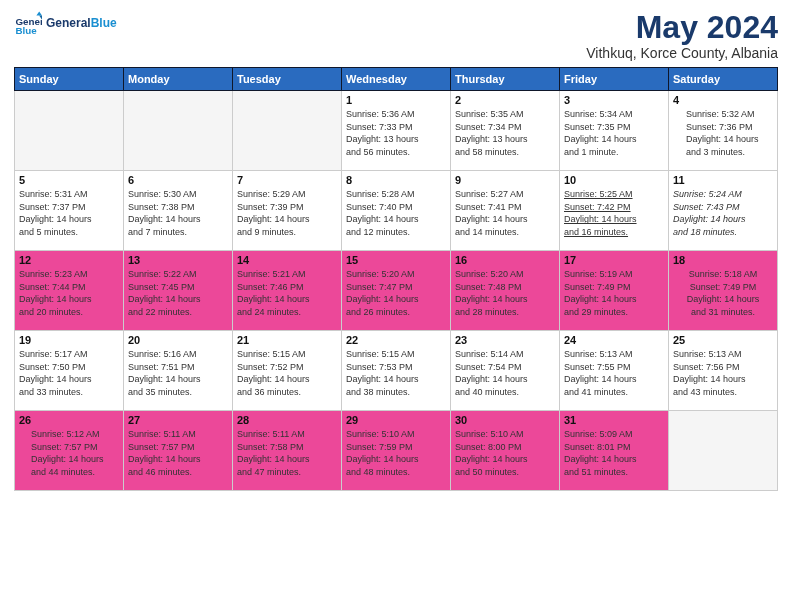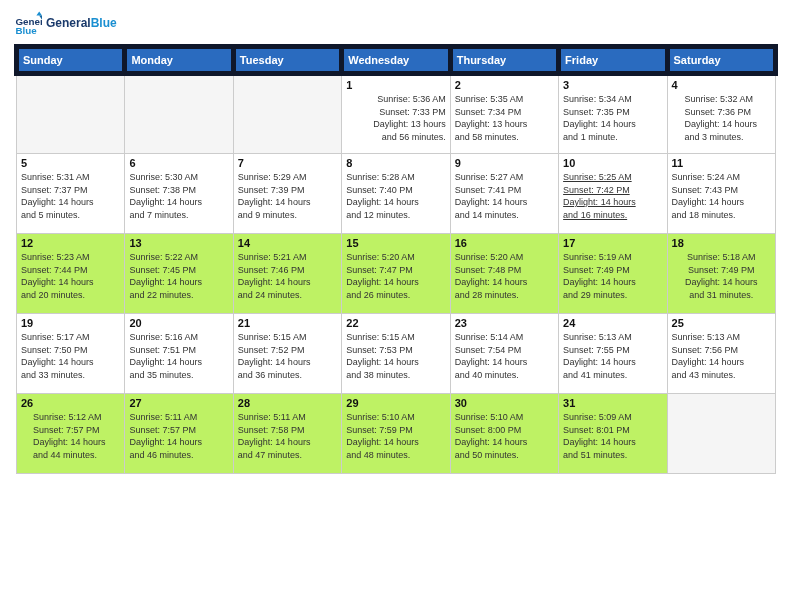--- a/index.html
+++ b/index.html
@@ -47,36 +47,36 @@
       border-collapse: collapse;
       table-layout: fixed;
     }
     th {
       background-color: #2a6bbf;
       color: white;
       font-size: 11px;
       font-weight: bold;
       padding: 5px 4px;
       text-align: left;
-      border: 5px solid #0f172a;
+      border: 1px solid #0f172a;
     }
     td {
       border: 1px solid #ccc;
       vertical-align: top;
       padding: 3px 4px;
       font-size: 9.5px;
       color: #222;
       height: 80px;
       background: #fff;
     }
     td.empty {
       background: #f5f5f5;
     }
     td.shaded {
-      background: #bef264;
+      background: #ec4899;
     }
     .day-num {
       font-size: 11px;
       font-weight: bold;
       color: #111;
       display: block;
       margin-bottom: 2px;
     }
     .day-info {
       line-height: 1.4;
@@ -94,20 +94,24 @@
         <text x="2" y="22" font-size="14" font-weight="bold" fill="#1a3a6b">General</text>
         <text x="2" y="34" font-size="14" font-weight="bold" fill="#1a8fd1">Blue</text>
         <polygon points="32,8 40,8 36,2" fill="#1a8fd1"></polygon>
         <polygon points="36,8 40,14 40,8" fill="#1565a0"></polygon>
       </svg>
       <div>
         <div style="font-size:12px;font-weight:bold;color:#1a3a6b;line-height:1.1;">
           <span>General</span><span style="color:#1a8fd1;">Blue</span>
         </div>
       </div>
+    </div>
+    <div class="title-block">
+      <div class="month-title">May 2024</div>
+      <div class="location-title">Vithkuq, Korce County, Albania</div>
     </div>
   </div>
 
   <table>
     <thead>
       <tr>
         <th>Sunday</th>
         <th>Monday</th>
         <th>Tuesday</th>
         <th>Wednesday</th>
@@ -116,21 +120,21 @@
         <th>Saturday</th>
       </tr>
     </thead>
     <tbody id="calendar-body">
     <tr>
           <td class="empty"></td>
           <td class="empty"></td>
           <td class="empty"></td>
           <td>
             <span class="day-num">1</span>
-            <div class="day-info" style="white-space: pre-line; text-align: right;">Sunrise: 5:36 AM
+            <div class="day-info" style="white-space: pre-line;">Sunrise: 5:36 AM
 Sunset: 7:33 PM
 Daylight: 13 hours
 and 56 minutes.</div>
           </td>
           <td>
             <span class="day-num">2</span>
             <div class="day-info" style="white-space: pre-line;">Sunrise: 5:35 AM
 Sunset: 7:34 PM
 Daylight: 13 hours
 and 58 minutes.</div>
@@ -188,21 +192,21 @@
           </td>
           <td>
             <span class="day-num">10</span>
             <div class="day-info" style="white-space: pre-line; text-decoration: underline;">Sunrise: 5:25 AM
 Sunset: 7:42 PM
 Daylight: 14 hours
 and 16 minutes.</div>
           </td>
           <td>
             <span class="day-num">11</span>
-            <div class="day-info" style="white-space: pre-line;">Sunrise: 5:24 AM
+            <div class="day-info" style="white-space: pre-line; font-style: italic;">Sunrise: 5:24 AM
 Sunset: 7:43 PM
 Daylight: 14 hours
 and 18 minutes.</div>
           </td>
         </tr>
         <tr>
           <td class="shaded">
             <span class="day-num">12</span>
             <div class="day-info" style="white-space: pre-line;">Sunrise: 5:23 AM
 Sunset: 7:44 PM

